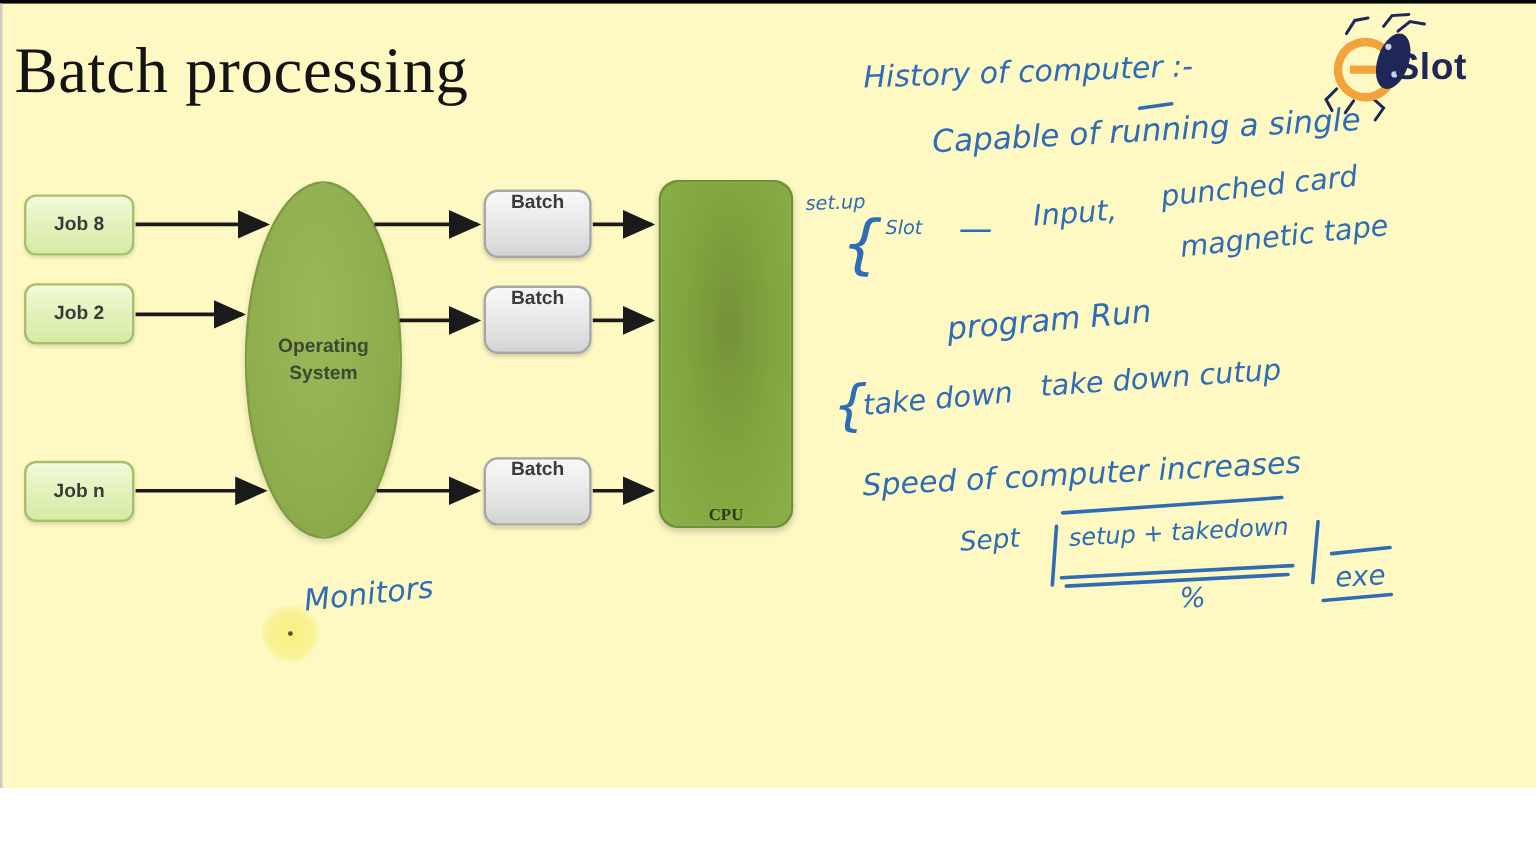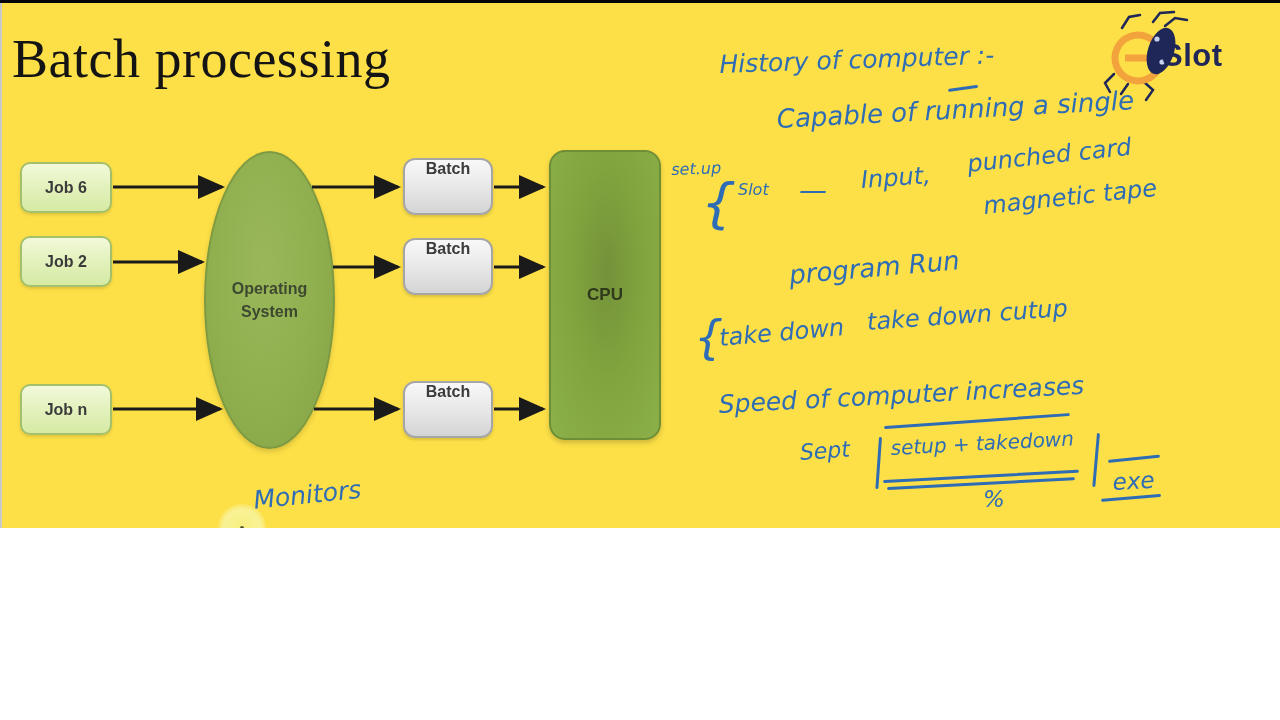--- a/index.html
+++ b/index.html
@@ -1,18 +1,18 @@
 <!DOCTYPE html>
 <html><head>
 <meta charset="utf-8">
 <style>
   html,body{margin:0;padding:0;background:#ffffff;}
   #stage{
-    position:relative;width:1280px;height:528px;overflow:hidden;
-    background:#fde047;font-family:"Liberation Sans",sans-serif;
+    position:relative;width:1280px;height:657px;overflow:hidden;
+    background:#fef9c3;font-family:"Liberation Sans",sans-serif;
   }
   .abs{position:absolute;}
   
   .topbar{left:0;top:0;width:1280px;height:3px;background:#050505;}
   .leftedge{left:0;top:3px;width:2px;height:717px;background:#c9c9c9;}
   
   .slide-title{
     left:12px;top:28px;font-family:"Liberation Serif",serif;
     font-size:54px;color:#141414;letter-spacing:0.5px;white-space:nowrap;
   }
@@ -40,23 +40,24 @@
     border:2px solid #a6a6a6;box-sizing:border-box;
     display:flex;align-items:flex-start;justify-content:center;
     font-size:16px;font-weight:600;color:#3b3b3b;
     box-shadow:0 2px 3px rgba(0,0,0,0.15);
   }
   .batch1{left:403px;top:158px;} .batch2{left:403px;top:238px;} .batch3{left:403px;top:381px;}
   .cpu{
     left:549px;top:150px;width:112px;height:290px;border-radius:16px;
     background:radial-gradient(ellipse at 52% 42%,#74923a 0%,#81a43e 45%,#8cb04a 100%);
     border:2px solid #6e8f36;box-sizing:border-box;
-    display:flex;align-items:center;justify-content:center;
-    font-size:17px;font-weight:600;color:#2e3a1b;
+    display:flex;align-items:flex-end;justify-content:center;
+    font-size:14px;font-weight:600;color:#2e3a1b;
     box-shadow:0 3px 5px rgba(0,0,0,0.18);
+    font-family:Liberation Serif, serif;
   }
   .arrows{left:0;top:140px;}
   
   .hw{
     font-family:"DejaVu Sans",sans-serif;font-style:italic;
     color:#2e6cb6;white-space:nowrap;transform-origin:left top;
   }
   .ink-line{background:#2e6cb6;height:3px;border-radius:2px;transform-origin:left top;}
   .ink-bar{background:#2e6cb6;width:3px;border-radius:2px;transform-origin:left top;}
   .hw-heading{left:719px;top:50px;font-size:25px;transform:rotate(-2deg);}
@@ -106,21 +107,21 @@
 <body>
 
 <div id="stage">
 
   <div class="abs topbar"></div>
   <div class="abs leftedge"></div>
 
   <div class="abs slide-title">Batch processing</div>
 
   <div class="abs job job1">
-    <span>Job 6</span>
+    <span>Job 8</span>
   </div>
   <div class="abs job job2">
     <span>Job 2</span>
   </div>
   <div class="abs os-ellipse">
     <span class="os-label">Operating</span>
     <span class="os-label">System</span>
   </div>
 
   <div class="abs job jobn">

